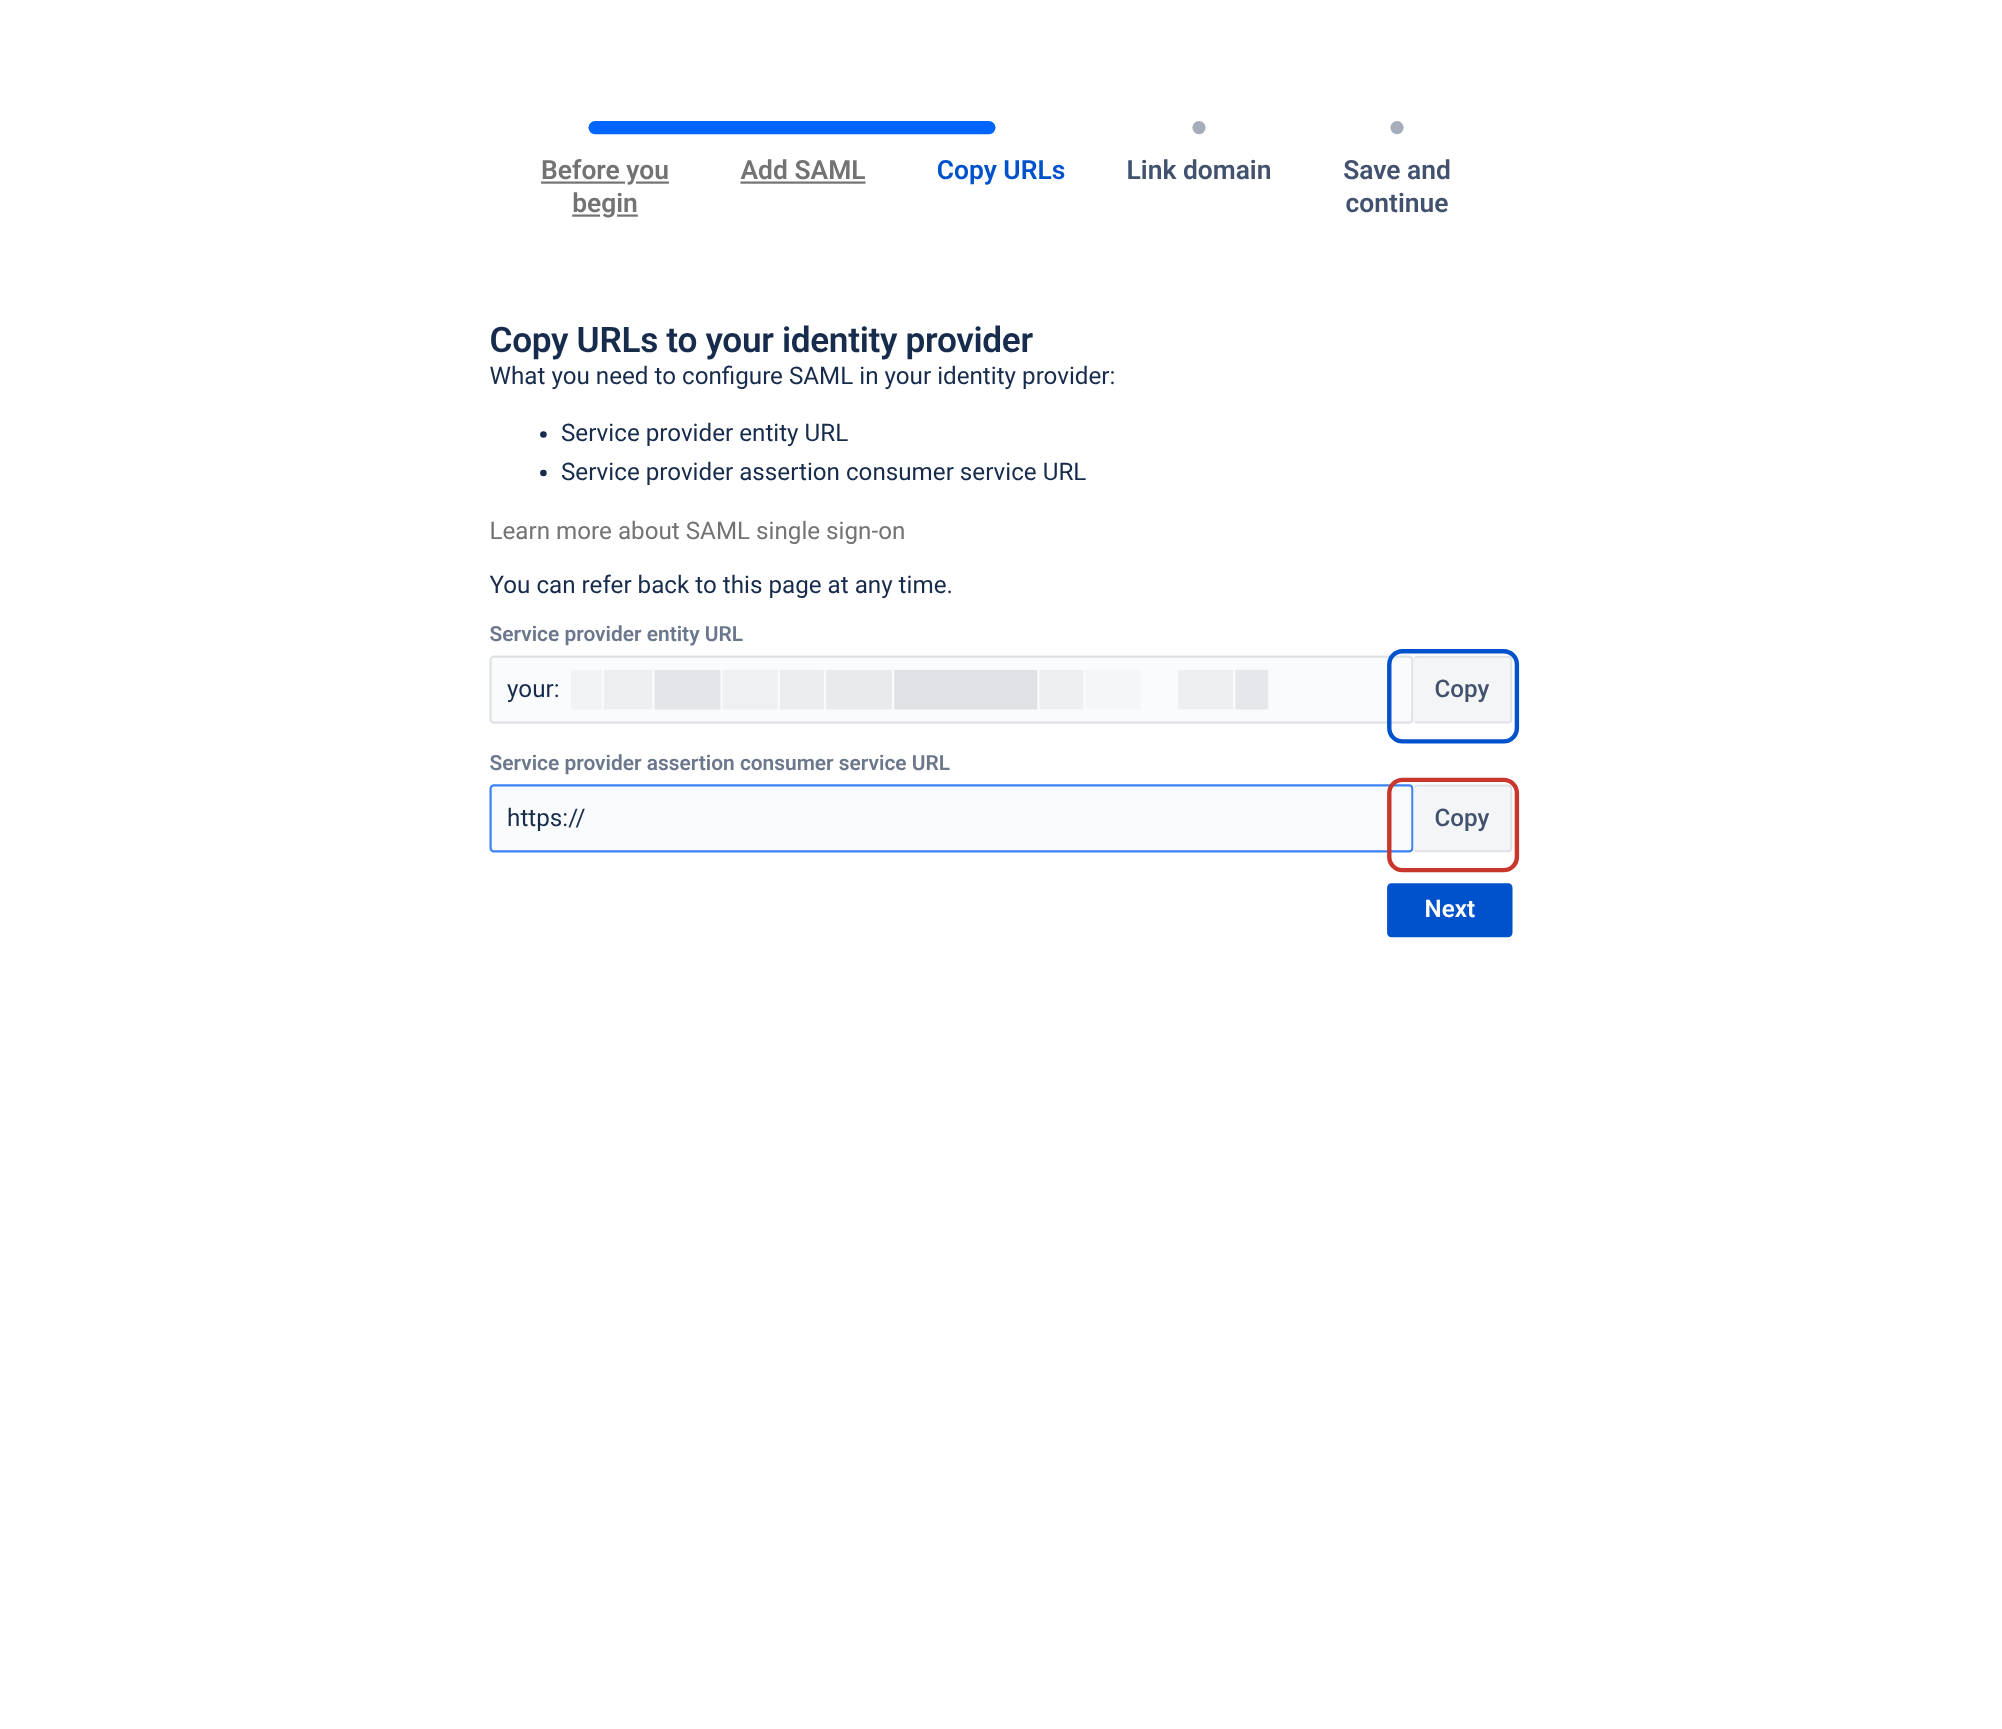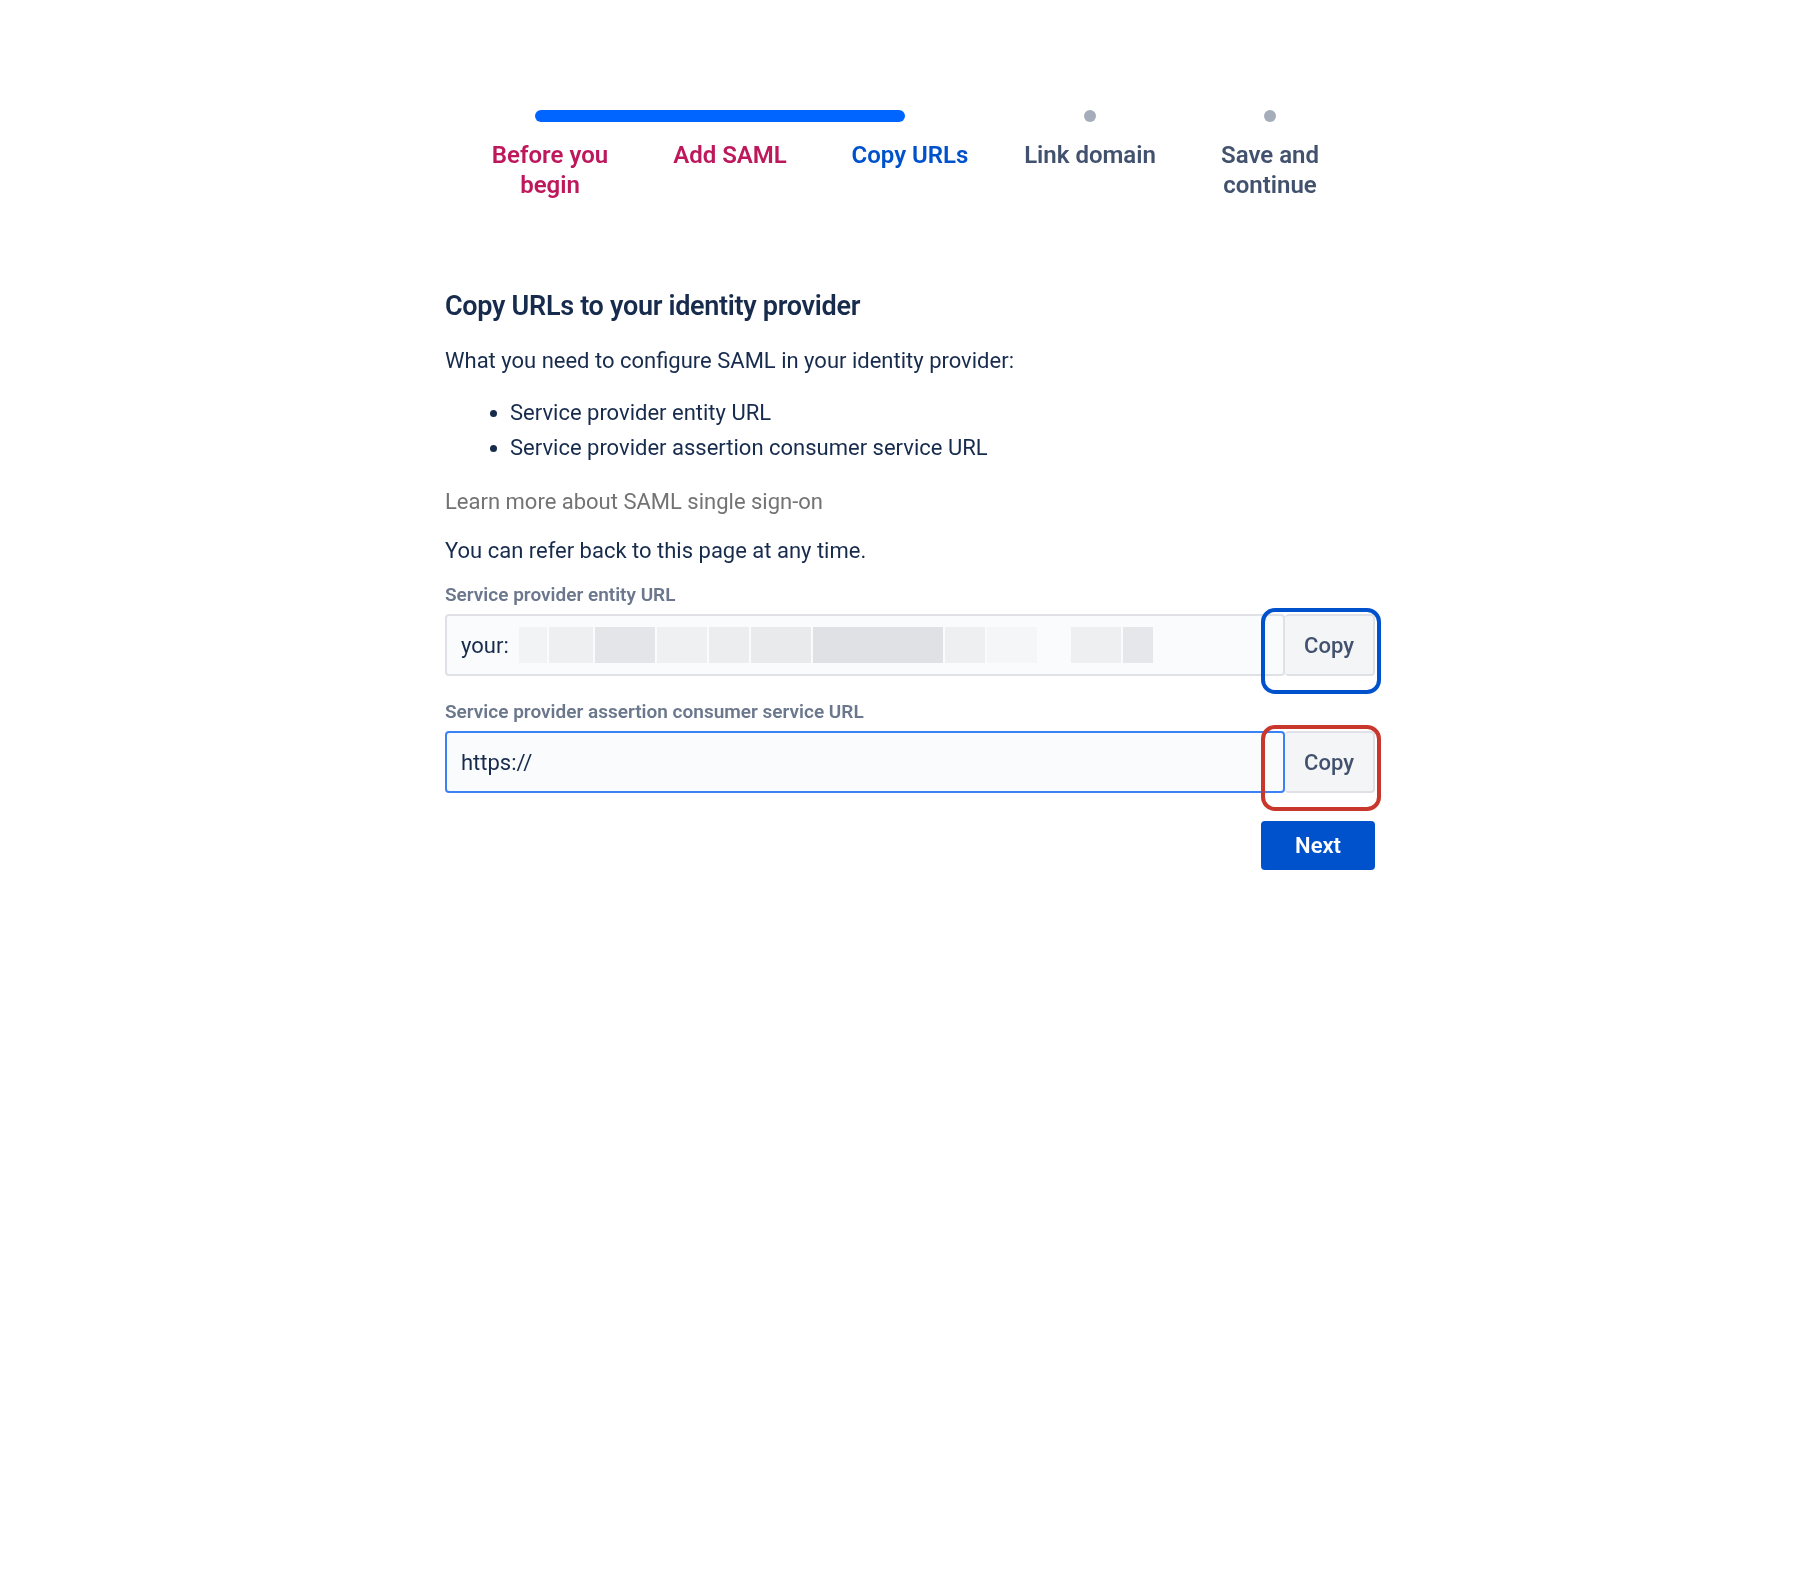--- a/index.html
+++ b/index.html
@@ -45,21 +45,22 @@
       border-radius: 50%;
     }
     .step-label {
       font-size: 24px;
       font-weight: 600;
       text-align: center;
       color: #6B778C;
       line-height: 1.25;
     }
     .step.completed .step-label {
-      color: #be185d;
+      color: #737373;
+      text-decoration: underline;
     }
     .step.active .step-label {
       color: #0052CC;
     }
     .step.upcoming .step-label {
       color: #42526E;
     }
     .step-1 { width: 180px; }
     .step-2 { width: 180px; }
     .step-3 { width: 180px; }
@@ -74,24 +75,23 @@
     .progress-bar {
       position: absolute;
       top: 0;
       left: 90px;
       width: 370px;
       height: 12px;
       background: #0065FF;
       border-radius: 6px;
     }
     h1.page-title {
-      font-size: 27px;
+      font-size: 32px;
       font-weight: 600;
       color: #172B4D;
-      margin-bottom: 24px;
       letter-spacing: -0.3px;
     }
     .intro-text {
       font-size: 22px;
       color: #172B4D;
       margin-bottom: 18px;
       line-height: 1.4;
     }
     ul.bullet-list {
       list-style: disc;

